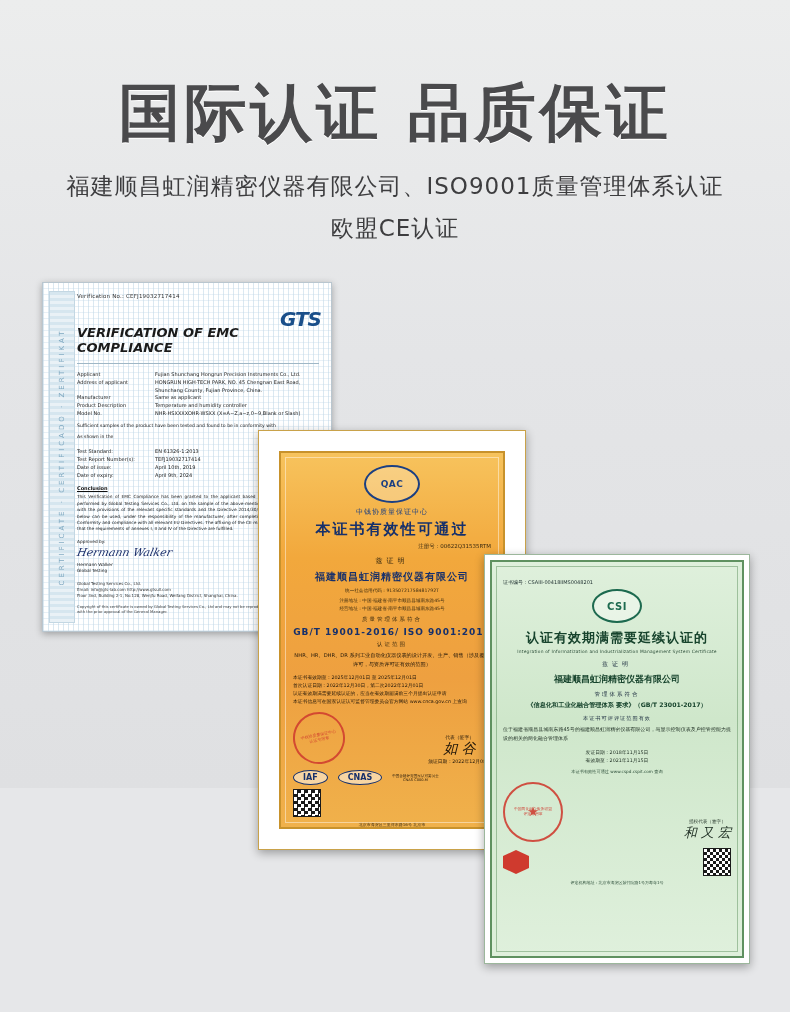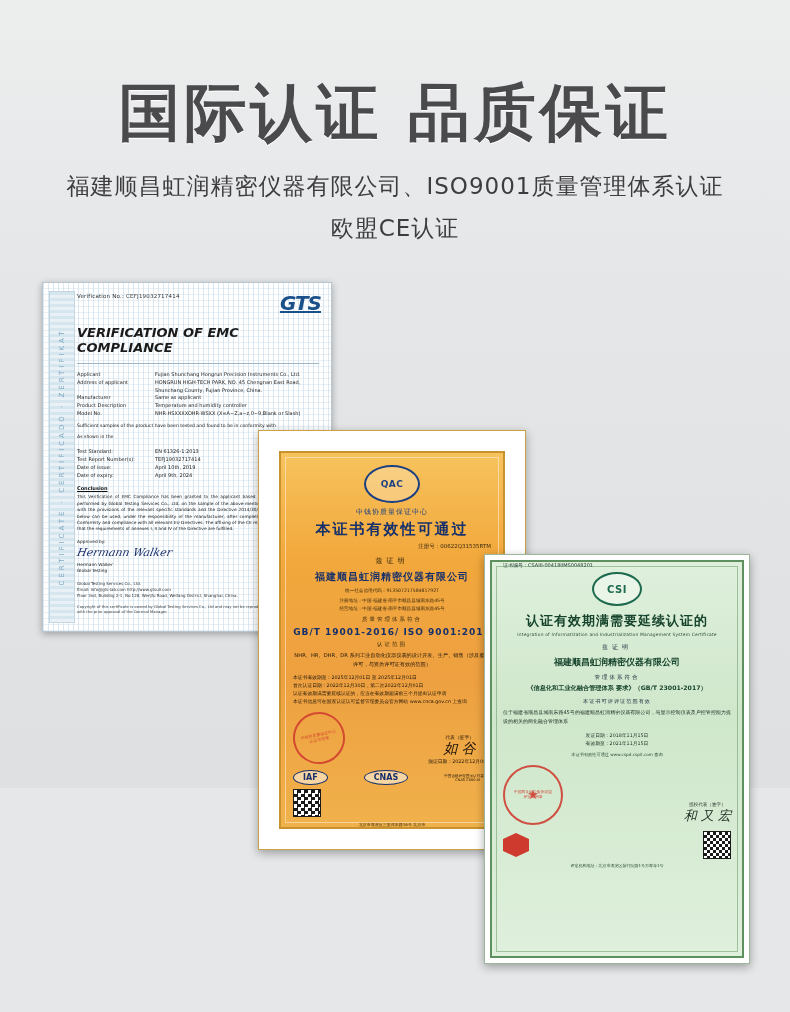--- a/index.html
+++ b/index.html
@@ -64,23 +64,23 @@
     overflow:hidden;
   }
   .c1-leftband span{
     position:absolute;left:50%;top:50%;
     transform:translate(-50%,-50%) rotate(-90deg);
     white-space:nowrap;
     font-size:7px;letter-spacing:3px;color:#7fa8c0;
   }
   .c1-verif{font-size:5.5px;color:#333;letter-spacing:.2px;position:relative;}
   .gts-logo{
-    position:absolute;right:10px;top:8px;
+    position:absolute;right:10px;top:24px;
     font-size:20px;font-weight:bold;font-style:italic;
-    color:#1a4f8a;letter-spacing:-1px;text-decoration:underline;
+    color:#1a4f8a;letter-spacing:-1px;
   }
   .c1-title{
     margin-top:26px;font-size:13px;font-weight:bold;font-style:italic;
     color:#1a1a1a;border-bottom:1px solid #9fb7c6;padding-bottom:8px;
   }
   .c1-rows{margin-top:7px;}
   .c1-row{display:flex;font-size:5px;line-height:1.55;color:#1c1c1c;}
   .c1-row .k{width:78px;flex:0 0 78px;}
   .c1-row .v{flex:1;}
   .c1-para{margin-top:5px;font-size:4.6px;line-height:1.5;color:#1c1c1c;text-align:justify;}
@@ -138,42 +138,42 @@
   .c2-scope{font-size:5.2px;color:#20160a;line-height:1.7;margin-top:3px;text-align:center;}
   .c2-dates{font-size:4.8px;color:#20160a;line-height:1.7;margin-top:5px;}
   .c2-sign{display:flex;justify-content:space-between;align-items:flex-end;margin-top:6px;}
   .c2-stamp{
     width:48px;height:48px;border-radius:50%;border:2px solid #cf3a2e;
     color:#cf3a2e;font-size:4px;display:flex;align-items:center;justify-content:center;
     text-align:center;line-height:1.2;opacity:.85;transform:rotate(-12deg);
   }
   .c2-rep{font-size:4.8px;color:#20160a;text-align:center;}
   .c2-hand{font-family:"DejaVu Serif",serif;font-size:14px;color:#20160a;font-style:italic;}
-  .c2-badges{display:flex;align-items:center;justify-content:space-between;gap:10px;margin-top:6px;}
+  .c2-badges{display:flex;align-items:center;justify-content:flex-start;gap:10px;margin-top:6px;}
   .badge-oval{
     border:1.5px solid #16306b;border-radius:50%;
     padding:2px 9px;font-size:8px;font-weight:bold;color:#16306b;background:rgba(255,255,255,.5);
   }
   .qr{width:26px;height:26px;background:
      repeating-conic-gradient(#1a1a1a 0 25%,#ffffff 0 50%) 0 0/7px 7px;
      border:1px solid #1a1a1a;}
   .c2-footer{text-align:center;font-size:4px;color:#3a2a10;margin-top:5px;}
 
   
   #cert3{
     left:484px;top:272px;width:266px;height:410px;
     background:#fff;border:1px solid #9cb79c;
     box-shadow:0 3px 9px rgba(0,0,0,.33);
     padding:5px;
   }
   #cert3 .c3-frame{
     width:100%;height:100%;box-sizing:border-box;
     border:2px solid #5f9160;
     background:linear-gradient(180deg,#dff0dc 0%,#cfe7cb 40%,#dff0dc 100%);
-    padding:0 11px;position:relative;overflow:hidden;
+    padding:17px 11px;position:relative;overflow:hidden;
   }
   #cert3 .c3-frame:before{
     content:"";position:absolute;inset:4px;border:1px solid rgba(95,145,96,.5);
   }
   .c3-no{font-size:5px;color:#233;}
   .csi-seal{
     width:46px;height:30px;margin:4px auto 0;border:2px solid #1d6a4f;border-radius:50%;
     display:flex;align-items:center;justify-content:center;
     font-size:10px;font-weight:bold;color:#1d6a4f;background:rgba(255,255,255,.4);
     letter-spacing:.5px;

